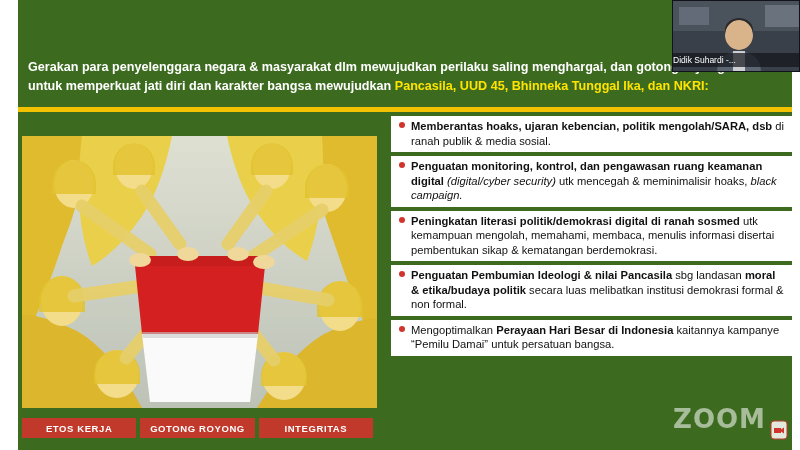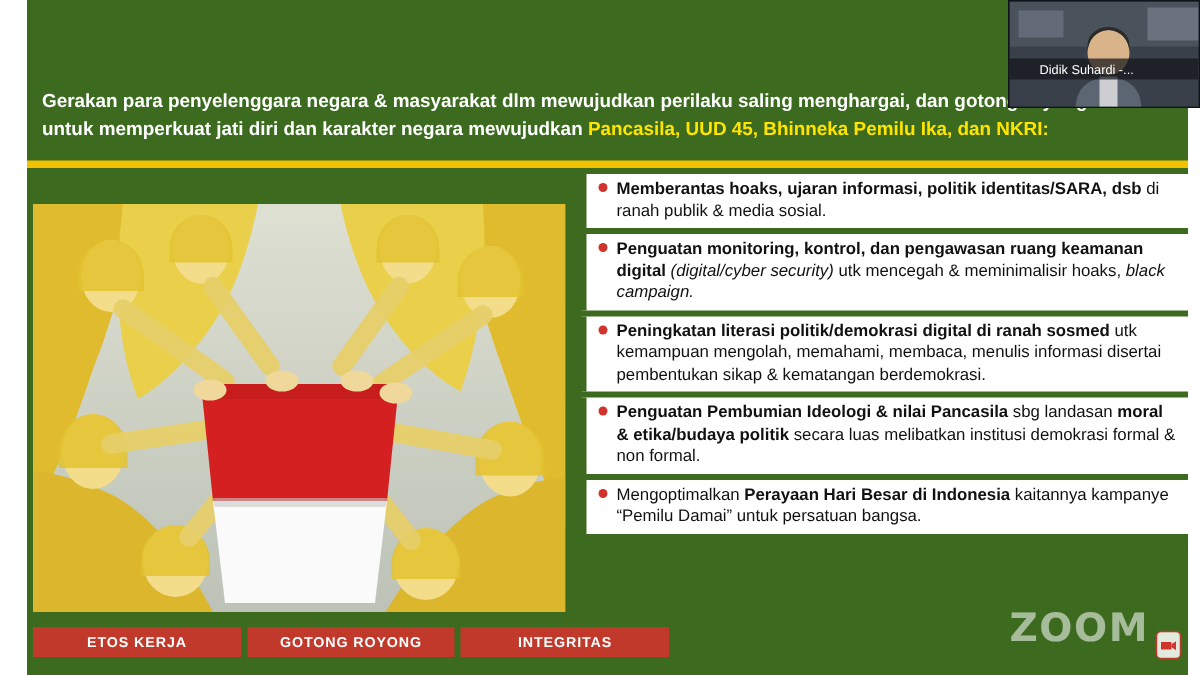--- a/index.html
+++ b/index.html
@@ -75,41 +75,41 @@
   .bullet .dot{
     position:absolute;left:8px;top:6px;
     width:6px;height:6px;border-radius:50%;
     background:#d0342c;
   }
   .bullet b{font-weight:bold;}
   .bullet i{font-style:italic;}
 
   
   .tagbar{
-    position:absolute;left:22px;bottom:12px;width:424px;height:20px;
+    position:absolute;left:22px;bottom:12px;width:351px;height:20px;
     display:flex;gap:4px;
   }
   .tag{
     flex:1;background:#c0392b;color:#ffffff;
     font-size:9.5px;font-weight:bold;letter-spacing:0.6px;
     display:flex;align-items:center;justify-content:center;
   }
 
   
   .video-tile{
     position:absolute;right:0;top:0;width:128px;height:72px;
     background:#2b2f36;overflow:hidden;
     border:1px solid #11131a;box-sizing:border-box;
   }
   .video-tile .cam{position:absolute;inset:0;}
   .video-name{
-    position:absolute;left:0;bottom:18px;width:100%;
+    position:absolute;left:0;bottom:4px;width:100%;
     background:rgba(20,22,28,0.72);
     color:#ffffff;font-size:8.5px;
-    padding:2px 20px;box-sizing:border-box;
+    padding:2px 0;box-sizing:border-box;
     white-space:nowrap;overflow:hidden;text-overflow:ellipsis;
   }
 
   
   .watermark{
     position:absolute;right:34px;bottom:16px;
     color:rgba(255,255,255,0.55);
     font-size:26px;font-weight:bold;letter-spacing:1px;
     font-family:"DejaVu Sans", sans-serif;
   }
@@ -125,21 +125,21 @@
 
   <div class="edge-left"></div>
   <div class="edge-right"></div>
 
 
   <div class="statement">
     <div class="line">
       <span>Gerakan para penyelenggara negara &amp; masyarakat dlm mewujudkan perilaku </span><span class="hl">saling menghargai</span><span>, dan gotong royong</span>
     </div>
     <div class="line">
-      <span>untuk memperkuat </span><span class="hl">jati diri dan karakter negara</span><span> mewujudkan </span><span class="hl2">Pancasila, UUD 45, Bhinneka Pemilu Ika, dan NKRI:</span>
+      <span>untuk memperkuat </span><span class="hl">jati diri dan karakter bangsa</span><span> mewujudkan </span><span class="hl2">Pancasila, UUD 45, Bhinneka Tunggal Ika, dan NKRI:</span>
     </div>
   </div>
   <div class="yellowbar"></div>
 
   <div class="photo">
     <svg width="355" height="272" viewBox="0 0 355 272">
       <defs>
         <linearGradient id="sky" x1="0" y1="0" x2="0" y2="1">
           <stop offset="0%" stop-color="#dfe6ec"></stop>
           <stop offset="100%" stop-color="#b9c4cd"></stop>
@@ -206,21 +206,21 @@
     </svg>
   </div>
 
   <div class="tagbar">
     <div class="tag">ETOS KERJA</div>
     <div class="tag">GOTONG ROYONG</div>
     <div class="tag">INTEGRITAS</div>
   </div>
 
   <div class="bullets" id="bullets">
-      <div class="bullet"><span class="dot"></span><span><b>Memberantas hoaks, ujaran informasi, politik identitas/SARA, dsb</b><span> di ranah publik &amp; media sosial.</span></span></div>
+      <div class="bullet"><span class="dot"></span><span><b>Memberantas hoaks, ujaran kebencian, politik mengolah/SARA, dsb</b><span> di ranah publik &amp; media sosial.</span></span></div>
       <div class="bullet"><span class="dot"></span><span><b>Penguatan monitoring, kontrol, dan pengawasan ruang keamanan digital </b><i>(digital/cyber security)</i><span> utk mencegah &amp; meminimalisir hoaks, </span><i>black campaign.</i></span></div>
       <div class="bullet"><span class="dot"></span><span><b>Peningkatan literasi politik/demokrasi digital di ranah sosmed</b><span> utk kemampuan mengolah, memahami, membaca, menulis informasi disertai pembentukan sikap &amp; kematangan berdemokrasi.</span></span></div>
       <div class="bullet"><span class="dot"></span><span><b>Penguatan Pembumian Ideologi &amp; nilai Pancasila</b><span> sbg landasan </span><b>moral &amp; etika/budaya politik</b><span> secara luas melibatkan institusi demokrasi formal &amp; non formal.</span></span></div>
       <div class="bullet"><span class="dot"></span><span><span>Mengoptimalkan </span><b>Perayaan Hari Besar di Indonesia</b><span> kaitannya kampanye “Pemilu Damai” untuk persatuan bangsa.</span></span></div>
     </div>
 
   <div class="watermark">ZOOM</div>
   <div class="wm-badge">
     <svg width="18" height="20" viewBox="0 0 18 20">
       <rect x="1" y="1" width="16" height="18" rx="3" fill="#ffffff" opacity="0.85" stroke="#d0342c"></rect>

